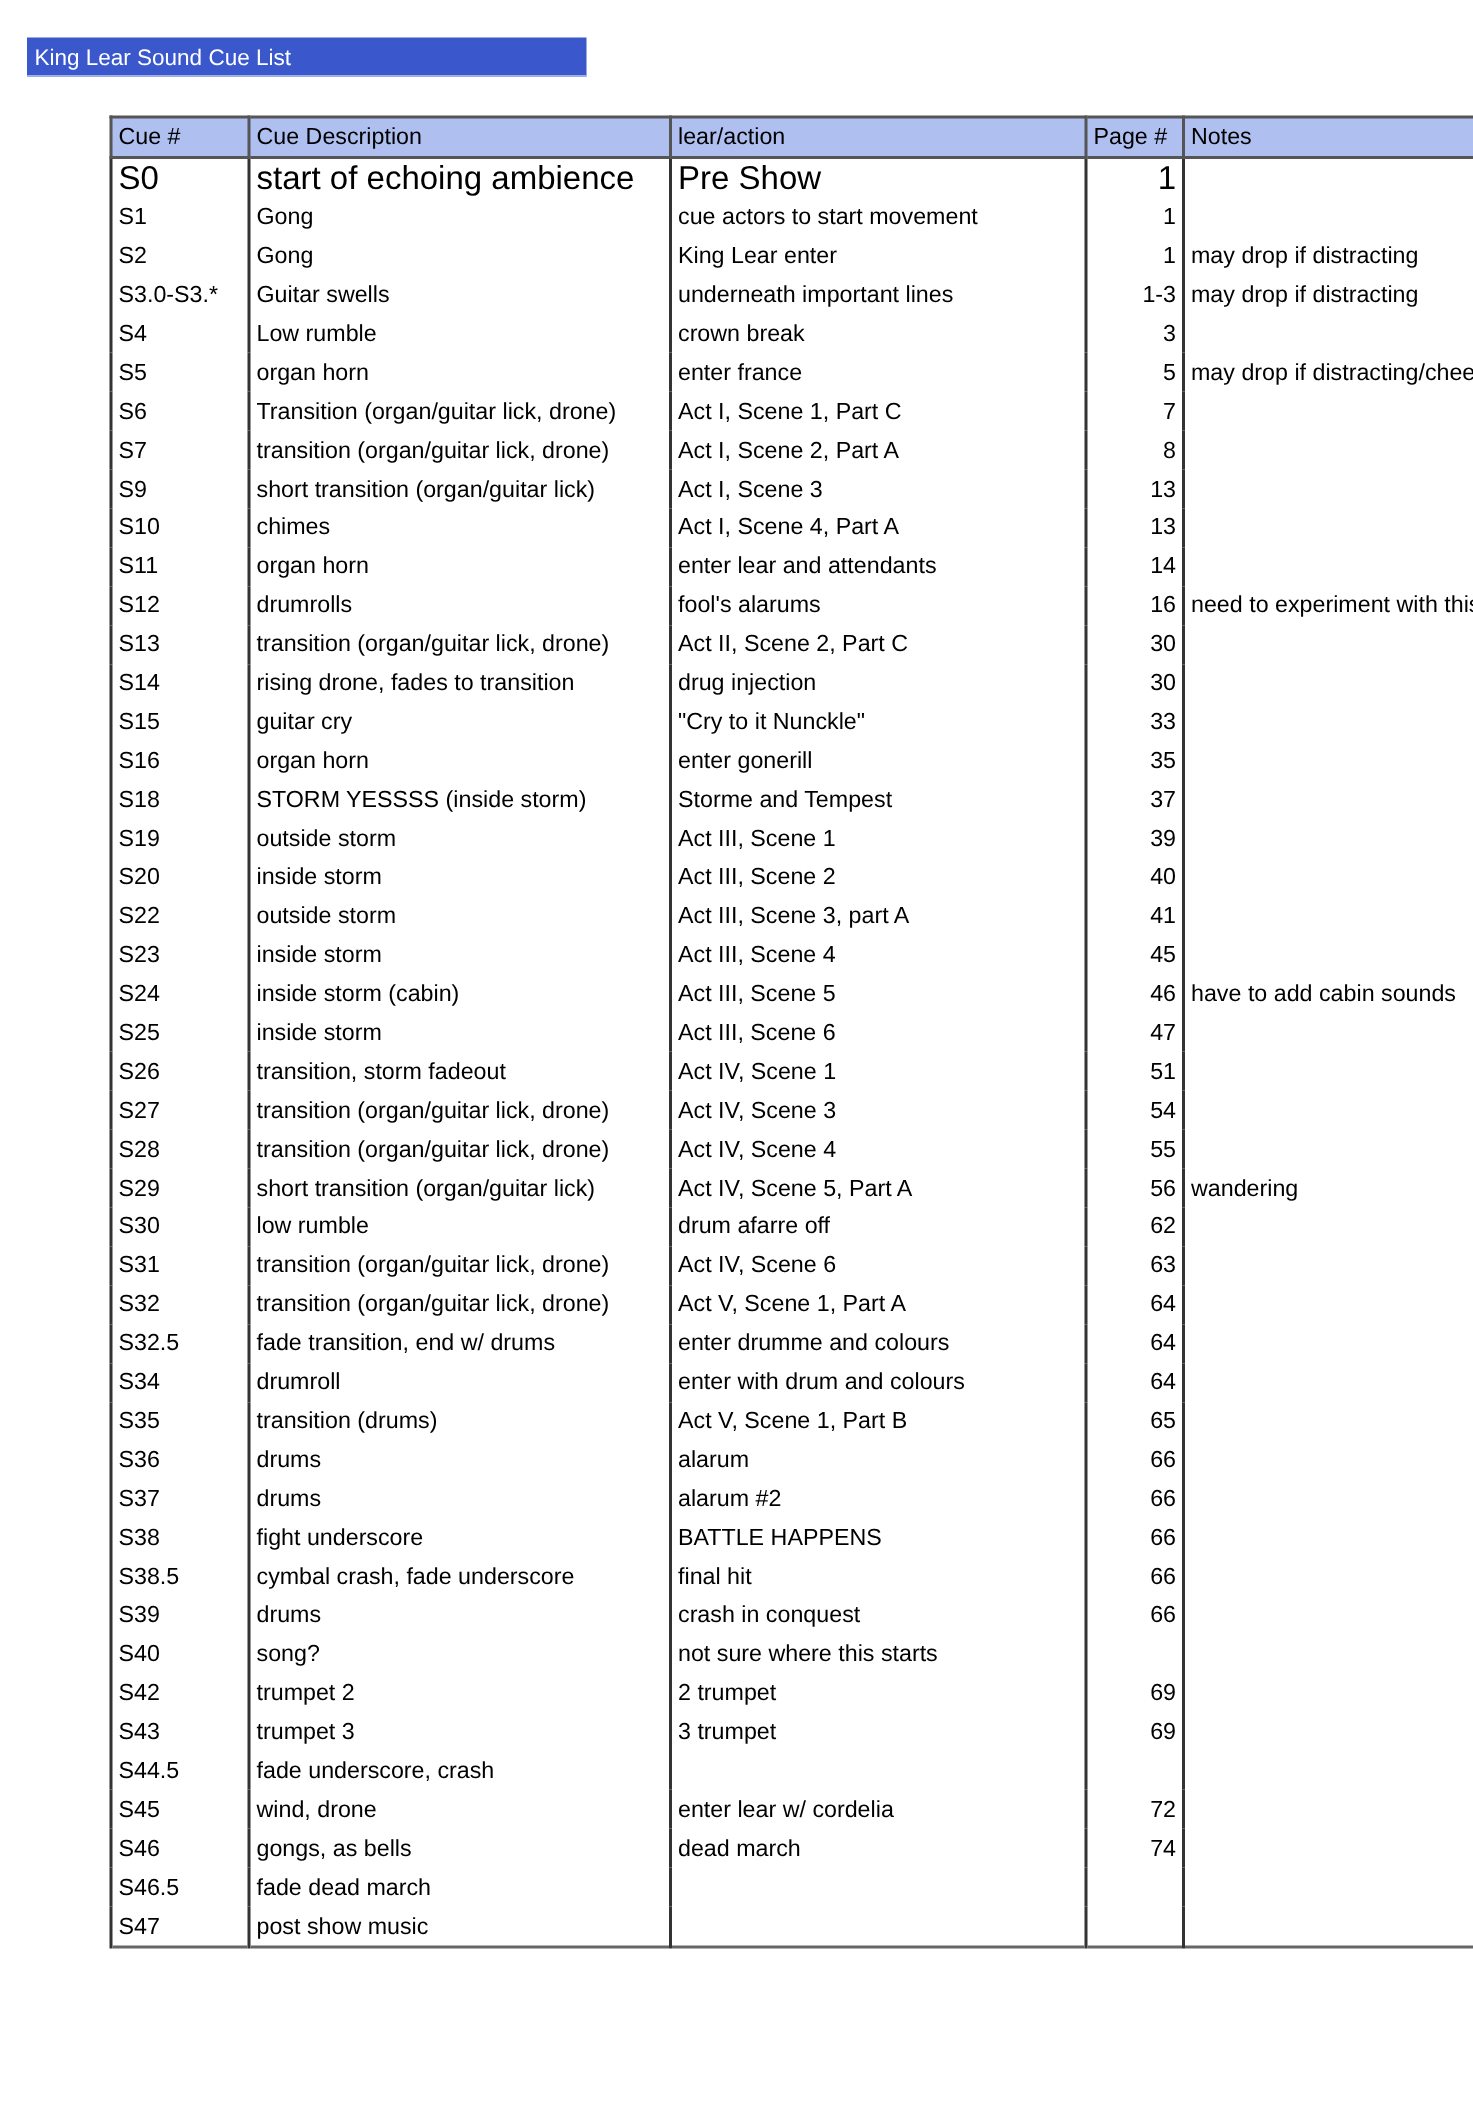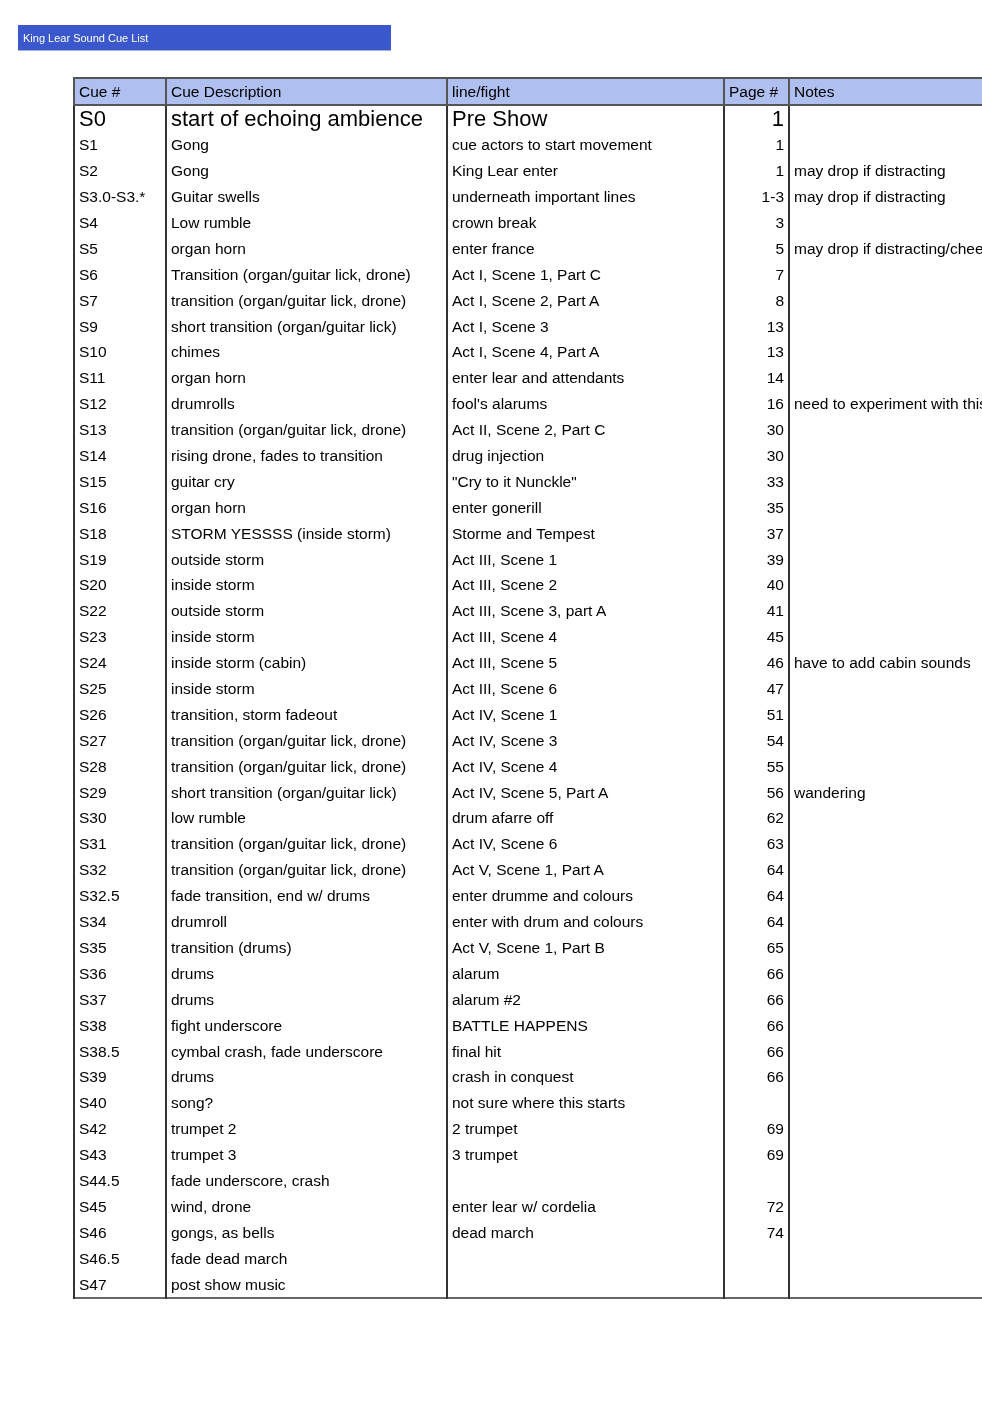--- a/index.html
+++ b/index.html
@@ -1,19 +1,19 @@
 <!DOCTYPE html>
 <html><head>
 <meta charset="utf-8">
 <style>
   html, body { margin: 0; padding: 0; background: #ffffff; }
   body { width: 982px; height: 1418px; position: relative; font-family: "Liberation Sans", sans-serif; color: #000; }
   .title-bar {
     position: absolute; left: 18px; top: 25px; width: 373px; height: 26px;
-    background: #3a58cc; color: #ffffff; font-size: 11px; line-height: 27px;
+    background: #3a58cc; color: #ffffff; font-size: 15px; line-height: 27px;
     padding-left: 5px; box-sizing: border-box; border-bottom: 1px solid #9fb0e6;
   }
   table.cues {
     position: absolute; left: 32px; top: 77px; width: 947px;
     border-collapse: collapse; table-layout: fixed; font-size: 15.5px;
     border: 2px solid #666;
     margin-left: 41px;
   }
   table.cues col.c1 { width: 92px; }
   table.cues col.c2 { width: 281px; }
@@ -44,21 +44,21 @@
       <col class="c1">
       <col class="c2">
       <col class="c3">
       <col class="c4">
       <col class="c5">
     </colgroup>
   <thead>
     <tr>
       <th>Cue #</th>
       <th>Cue Description</th>
-      <th>line/fight</th>
+      <th>lear/action</th>
       <th>Page #</th>
       <th>Notes</th>
     </tr>
   </thead>
   <tbody id="cue-body">
       <tr class="first">
         <td>S0</td>
         <td>start of echoing ambience</td>
         <td>Pre Show</td>
         <td class="page">1</td>

